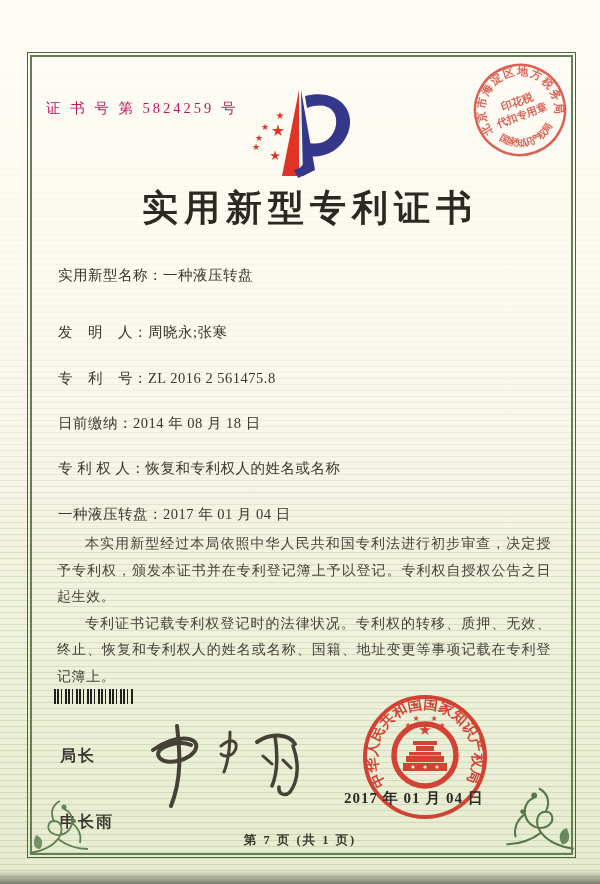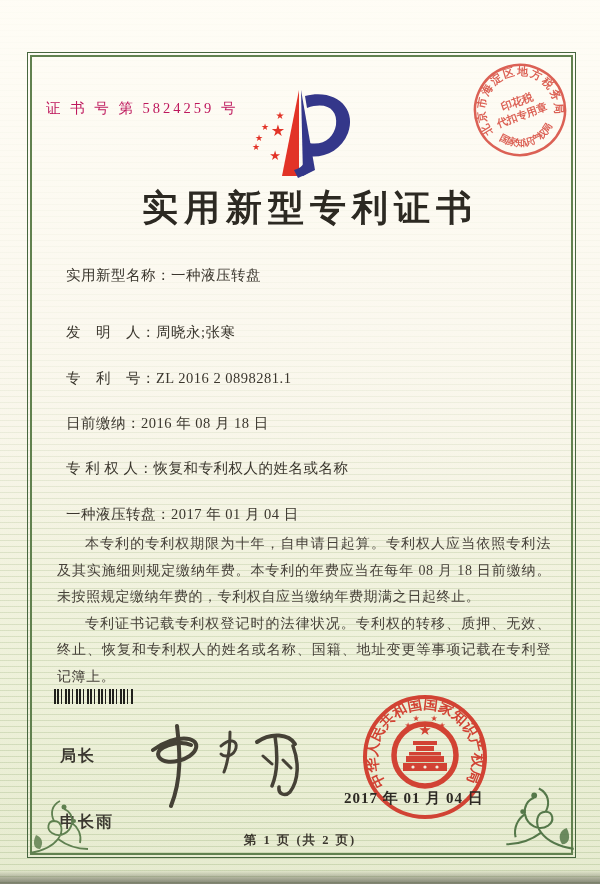--- a/index.html
+++ b/index.html
@@ -29,21 +29,21 @@
   }
   .cert-no{
     position:absolute;left:46px;top:99px;font-size:14.5px;letter-spacing:3px;color:#be185d;
   }
   .logo{position:absolute;left:235px;top:80px;width:132px;height:102px;}
   .stamp{position:absolute;left:452px;top:42px;width:136px;height:136px;opacity:.85;}
   .title{
     position:absolute;left:0;top:184px;width:100%;text-align:center;
     font-size:36px;font-weight:700;letter-spacing:6px;color:#2c2922;margin-left:10px;
   }
-  .field{position:absolute;left:66px;font-size:14.5px;color:#3a362d;letter-spacing:.5px;white-space:nowrap;}
+  .field{position:absolute;left:58px;font-size:14.5px;color:#3a362d;letter-spacing:.5px;white-space:nowrap;}
   .f0{top:266px}.f1{top:323px}.f2{top:369px}.f3{top:414px}.f4{top:459px}.f5{top:505px}
   .paragraphs{
     position:absolute;left:57px;top:531px;width:494px;
     font-size:14px;line-height:26.5px;color:#47423a;letter-spacing:.6px;
   }
   .paragraphs p{margin:0;text-indent:2em;text-align:justify;}
   .barcode{
     position:absolute;left:54px;top:689px;width:79px;height:15px;
     background:repeating-linear-gradient(90deg,#20201c 0 2px,rgba(0,0,0,0) 2px 3px,#20201c 3px 5px,rgba(0,0,0,0) 5px 7px,#20201c 7px 8px,rgba(0,0,0,0) 8px 11px);
   }
@@ -104,27 +104,27 @@
     </text>
     <text class="stamp-text" x="68" y="63" font-size="11" text-anchor="middle">印花税</text>
     <text class="stamp-text" x="68" y="77" font-size="10.5" text-anchor="middle">代扣专用章</text>
   </g>
 </svg>
 
 <div class="title">实用新型专利证书</div>
 
 <div class="field f0"><span>实用新型名称：</span><span>一种液压转盘</span></div>
 <div class="field f1"><span>发　明　人：</span><span>周晓永;张寒</span></div>
-<div class="field f2"><span>专　利　号：</span><span>ZL 2016 2 0898281.1</span></div>
-<div class="field f3"><span>日前缴纳：</span><span>2016 年 08 月 18 日</span></div>
+<div class="field f2"><span>专　利　号：</span><span>ZL 2016 2 561475.8</span></div>
+<div class="field f3"><span>日前缴纳：</span><span>2014 年 08 月 18 日</span></div>
 <div class="field f4"><span>专 利 权 人：</span><span>恢复和专利权人的姓名或名称</span></div>
 <div class="field f5"><span>一种液压转盘：</span><span>2017 年 01 月 04 日</span></div>
 
 <div class="paragraphs">
-  <p>本专利的专利权期限为十年，自申请日起算。专利权人应当依照专利法及其实施细则规定缴纳年费。本专利的年费应当在每年 08 月 18 日前缴纳。未按照规定缴纳年费的，专利权自应当缴纳年费期满之日起终止。</p>
+  <p>本实用新型经过本局依照中华人民共和国专利法进行初步审查，决定授予专利权，颁发本证书并在专利登记簿上予以登记。专利权自授权公告之日起生效。</p>
   <p>专利证书记载专利权登记时的法律状况。专利权的转移、质押、无效、终止、恢复和专利权人的姓名或名称、国籍、地址变更等事项记载在专利登记簿上。</p>
 </div>
 
 <div class="barcode"></div>
 
 <div class="sig-title">局长</div>
 <div class="sig-name">申长雨</div>
 
 <svg class="signature" viewBox="0 0 195 94">
   <g fill="none" stroke="#44403600"></g>
@@ -183,15 +183,15 @@
     <path d="M2,56 C14,54 24,50 30,42 C36,34 34,24 26,24 C20,24 18,32 24,36 C32,41 42,36 44,26 C45,20 42,14 36,12"></path>
     <path d="M30,42 C38,48 48,52 60,52"></path>
     <path d="M26,24 C22,16 24,8 32,4"></path>
     <path d="M44,26 C50,30 54,38 52,46"></path>
   </g>
   <circle cx="36" cy="10" r="2.5" fill="#55784a"></circle>
   <circle cx="46" cy="24" r="2" fill="#55784a"></circle>
   <path d="M12,52 C16,46 14,40 8,38 C4,46 6,52 12,52 Z" fill="#55784a" opacity=".85"></path>
 </svg>
 
-<div class="footer">第 1 页 (共 2 页)</div>
+<div class="footer">第 7 页 (共 1 页)</div>
 
 <div class="photo-shade"></div>
 
 </body></html>

